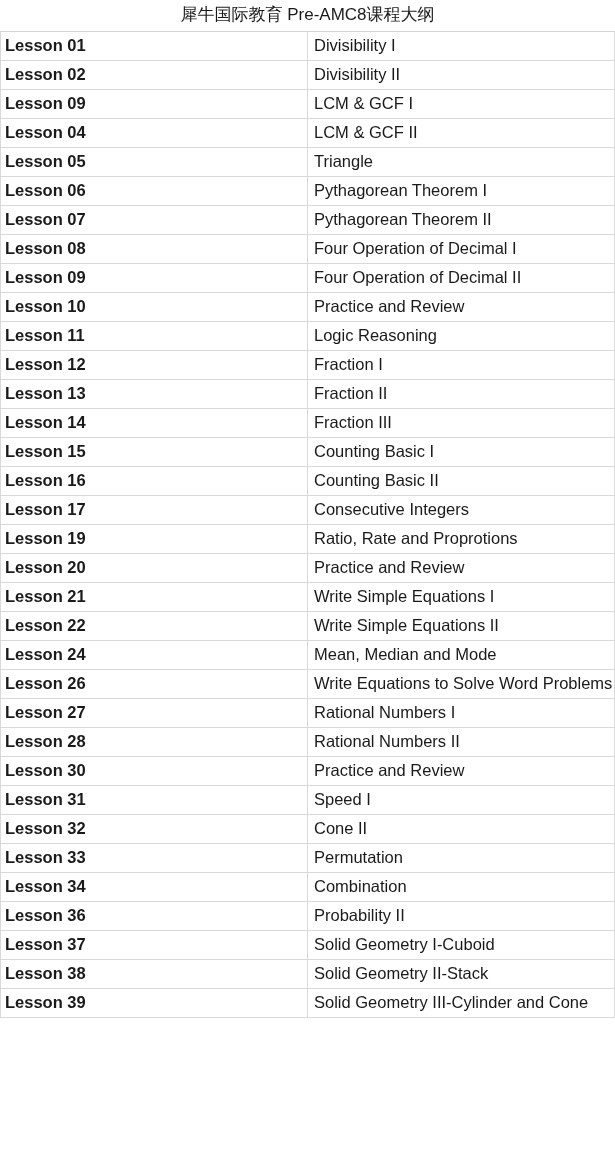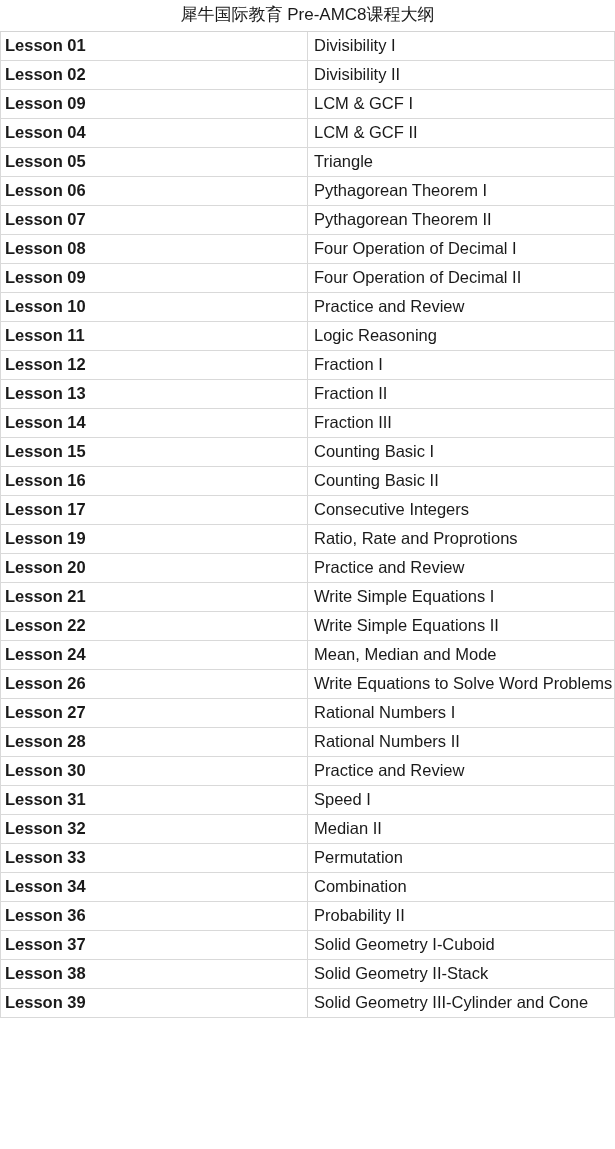--- a/index.html
+++ b/index.html
@@ -179,21 +179,21 @@
       <tr class="lesson-row">
         <td class="col-lesson">Lesson 30</td>
         <td class="col-topic">Practice and Review</td>
       </tr>
       <tr class="lesson-row">
         <td class="col-lesson">Lesson 31</td>
         <td class="col-topic">Speed I</td>
       </tr>
       <tr class="lesson-row">
         <td class="col-lesson">Lesson 32</td>
-        <td class="col-topic">Median II</td>
+        <td class="col-topic">Cone II</td>
       </tr>
       <tr class="lesson-row">
         <td class="col-lesson">Lesson 33</td>
         <td class="col-topic">Permutation</td>
       </tr>
       <tr class="lesson-row">
         <td class="col-lesson">Lesson 34</td>
         <td class="col-topic">Combination</td>
       </tr>
       <tr class="lesson-row">

